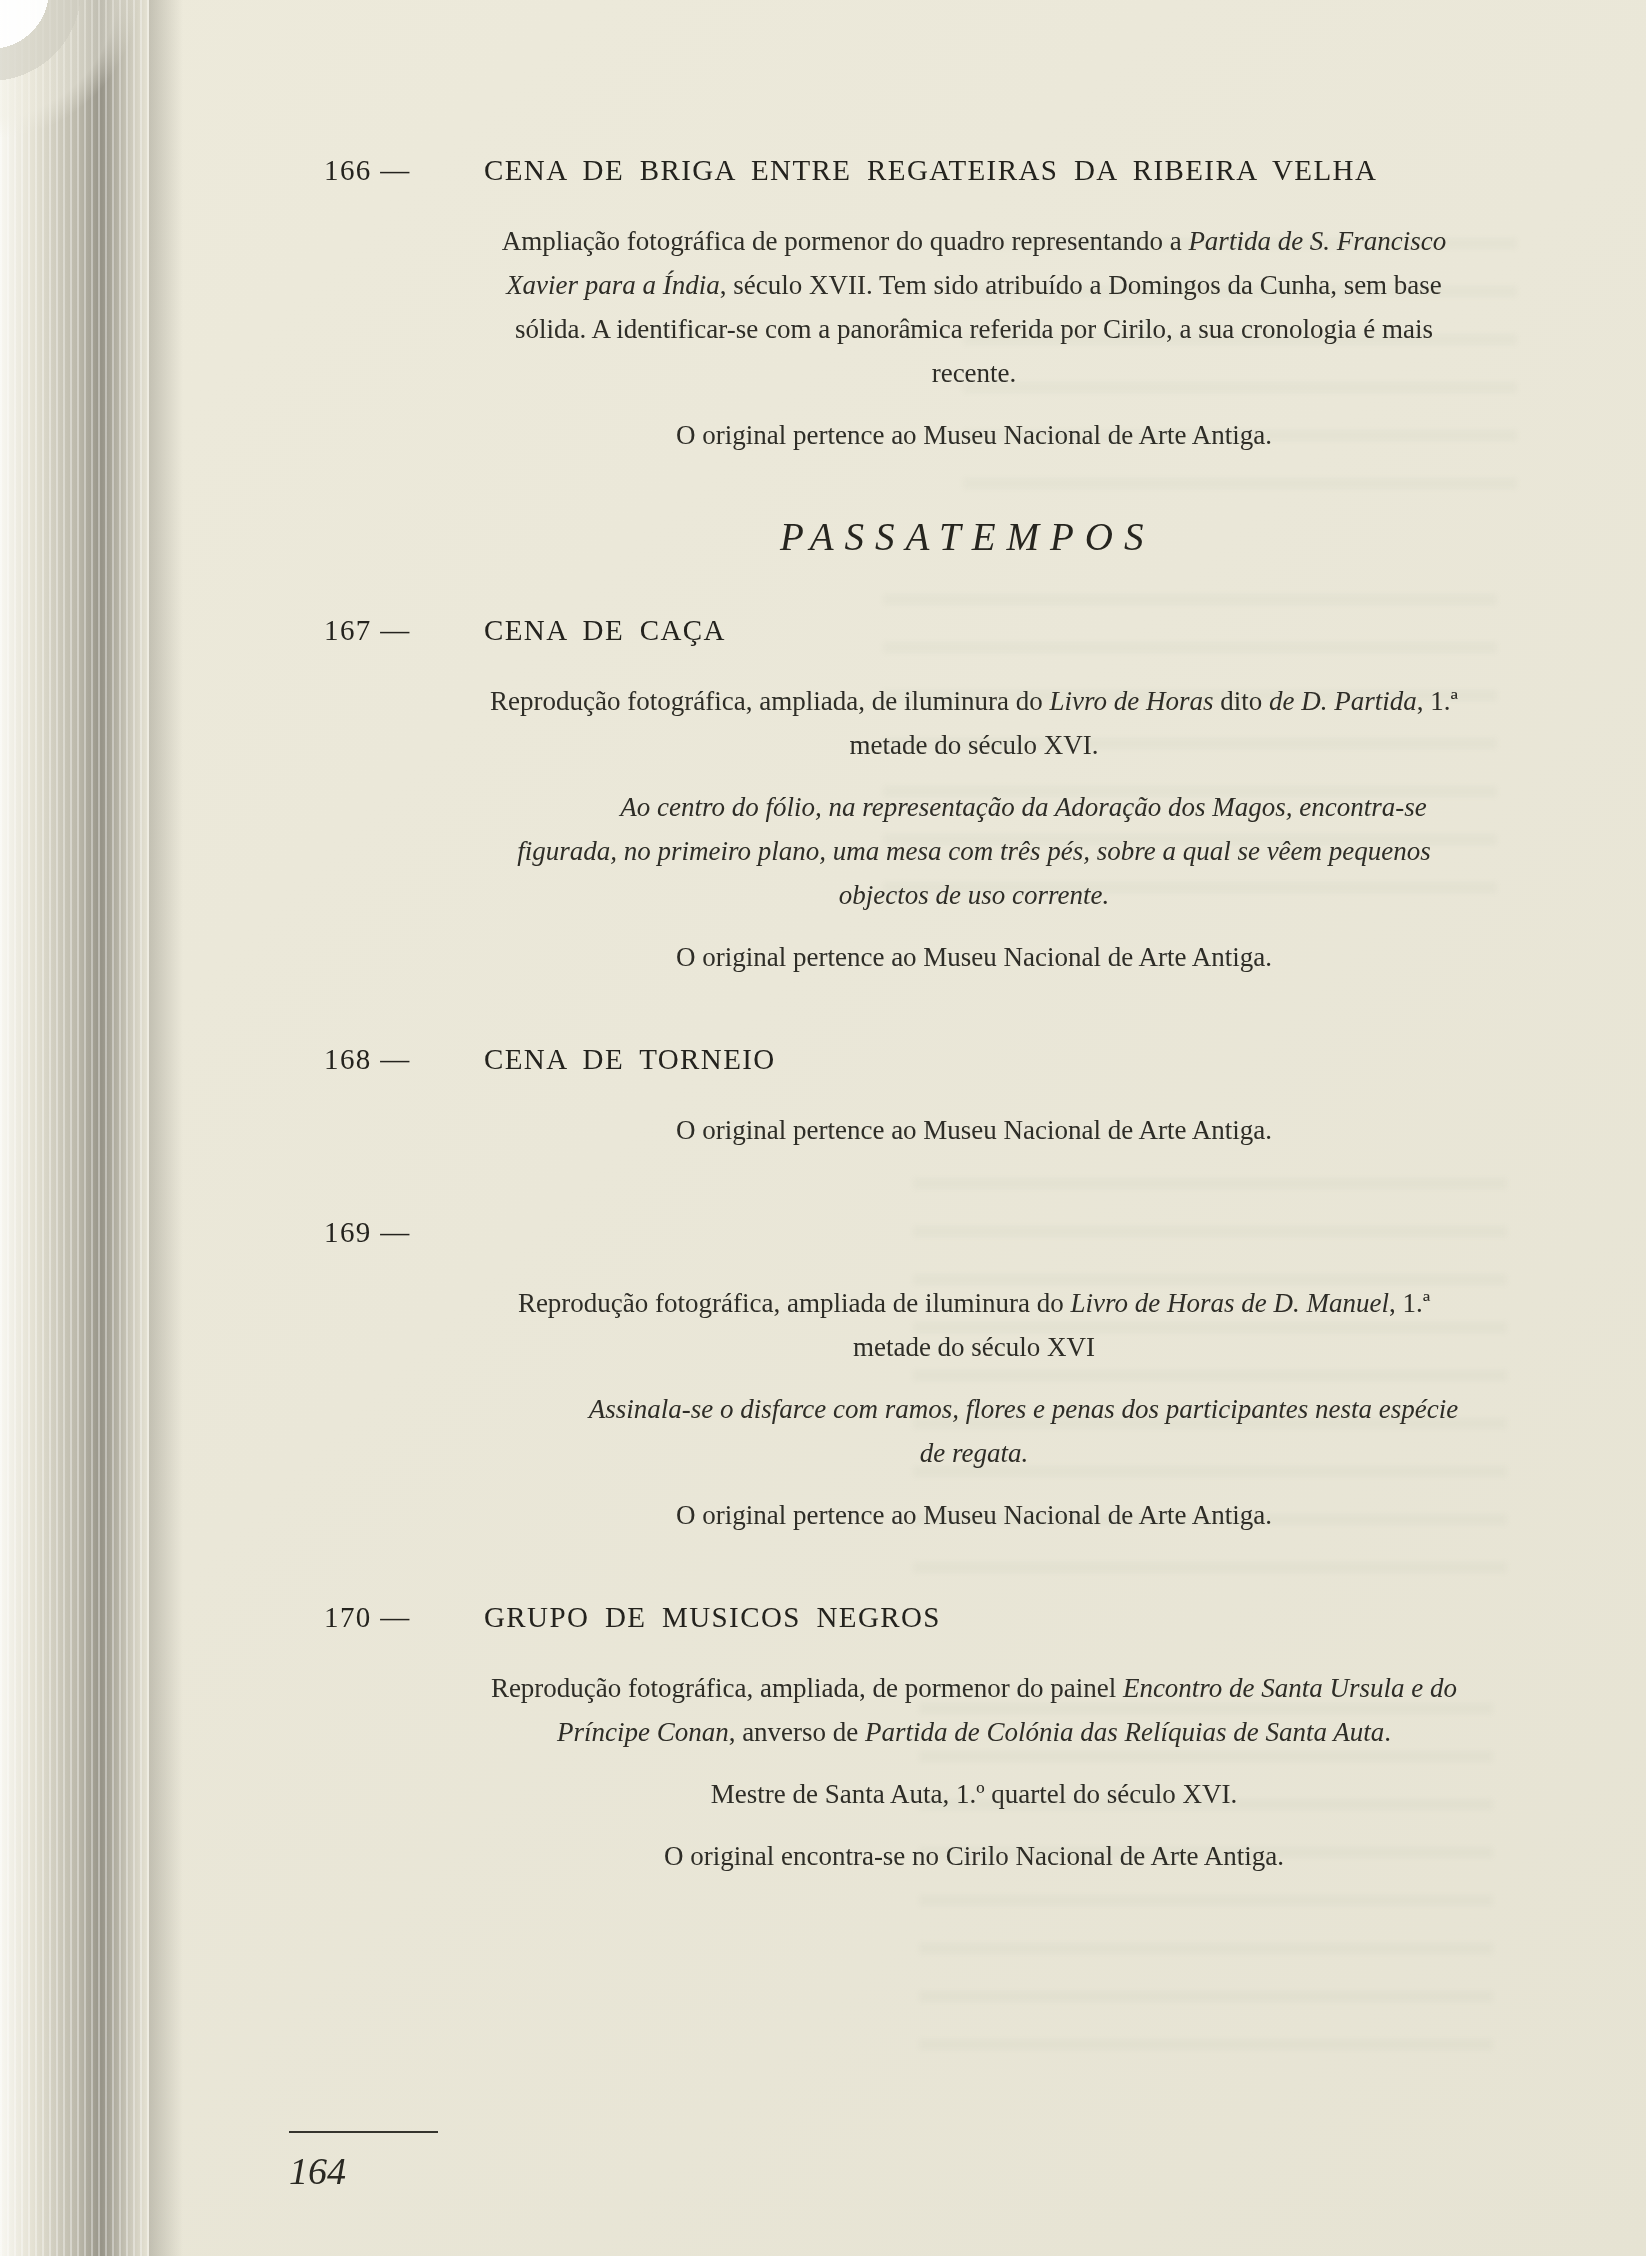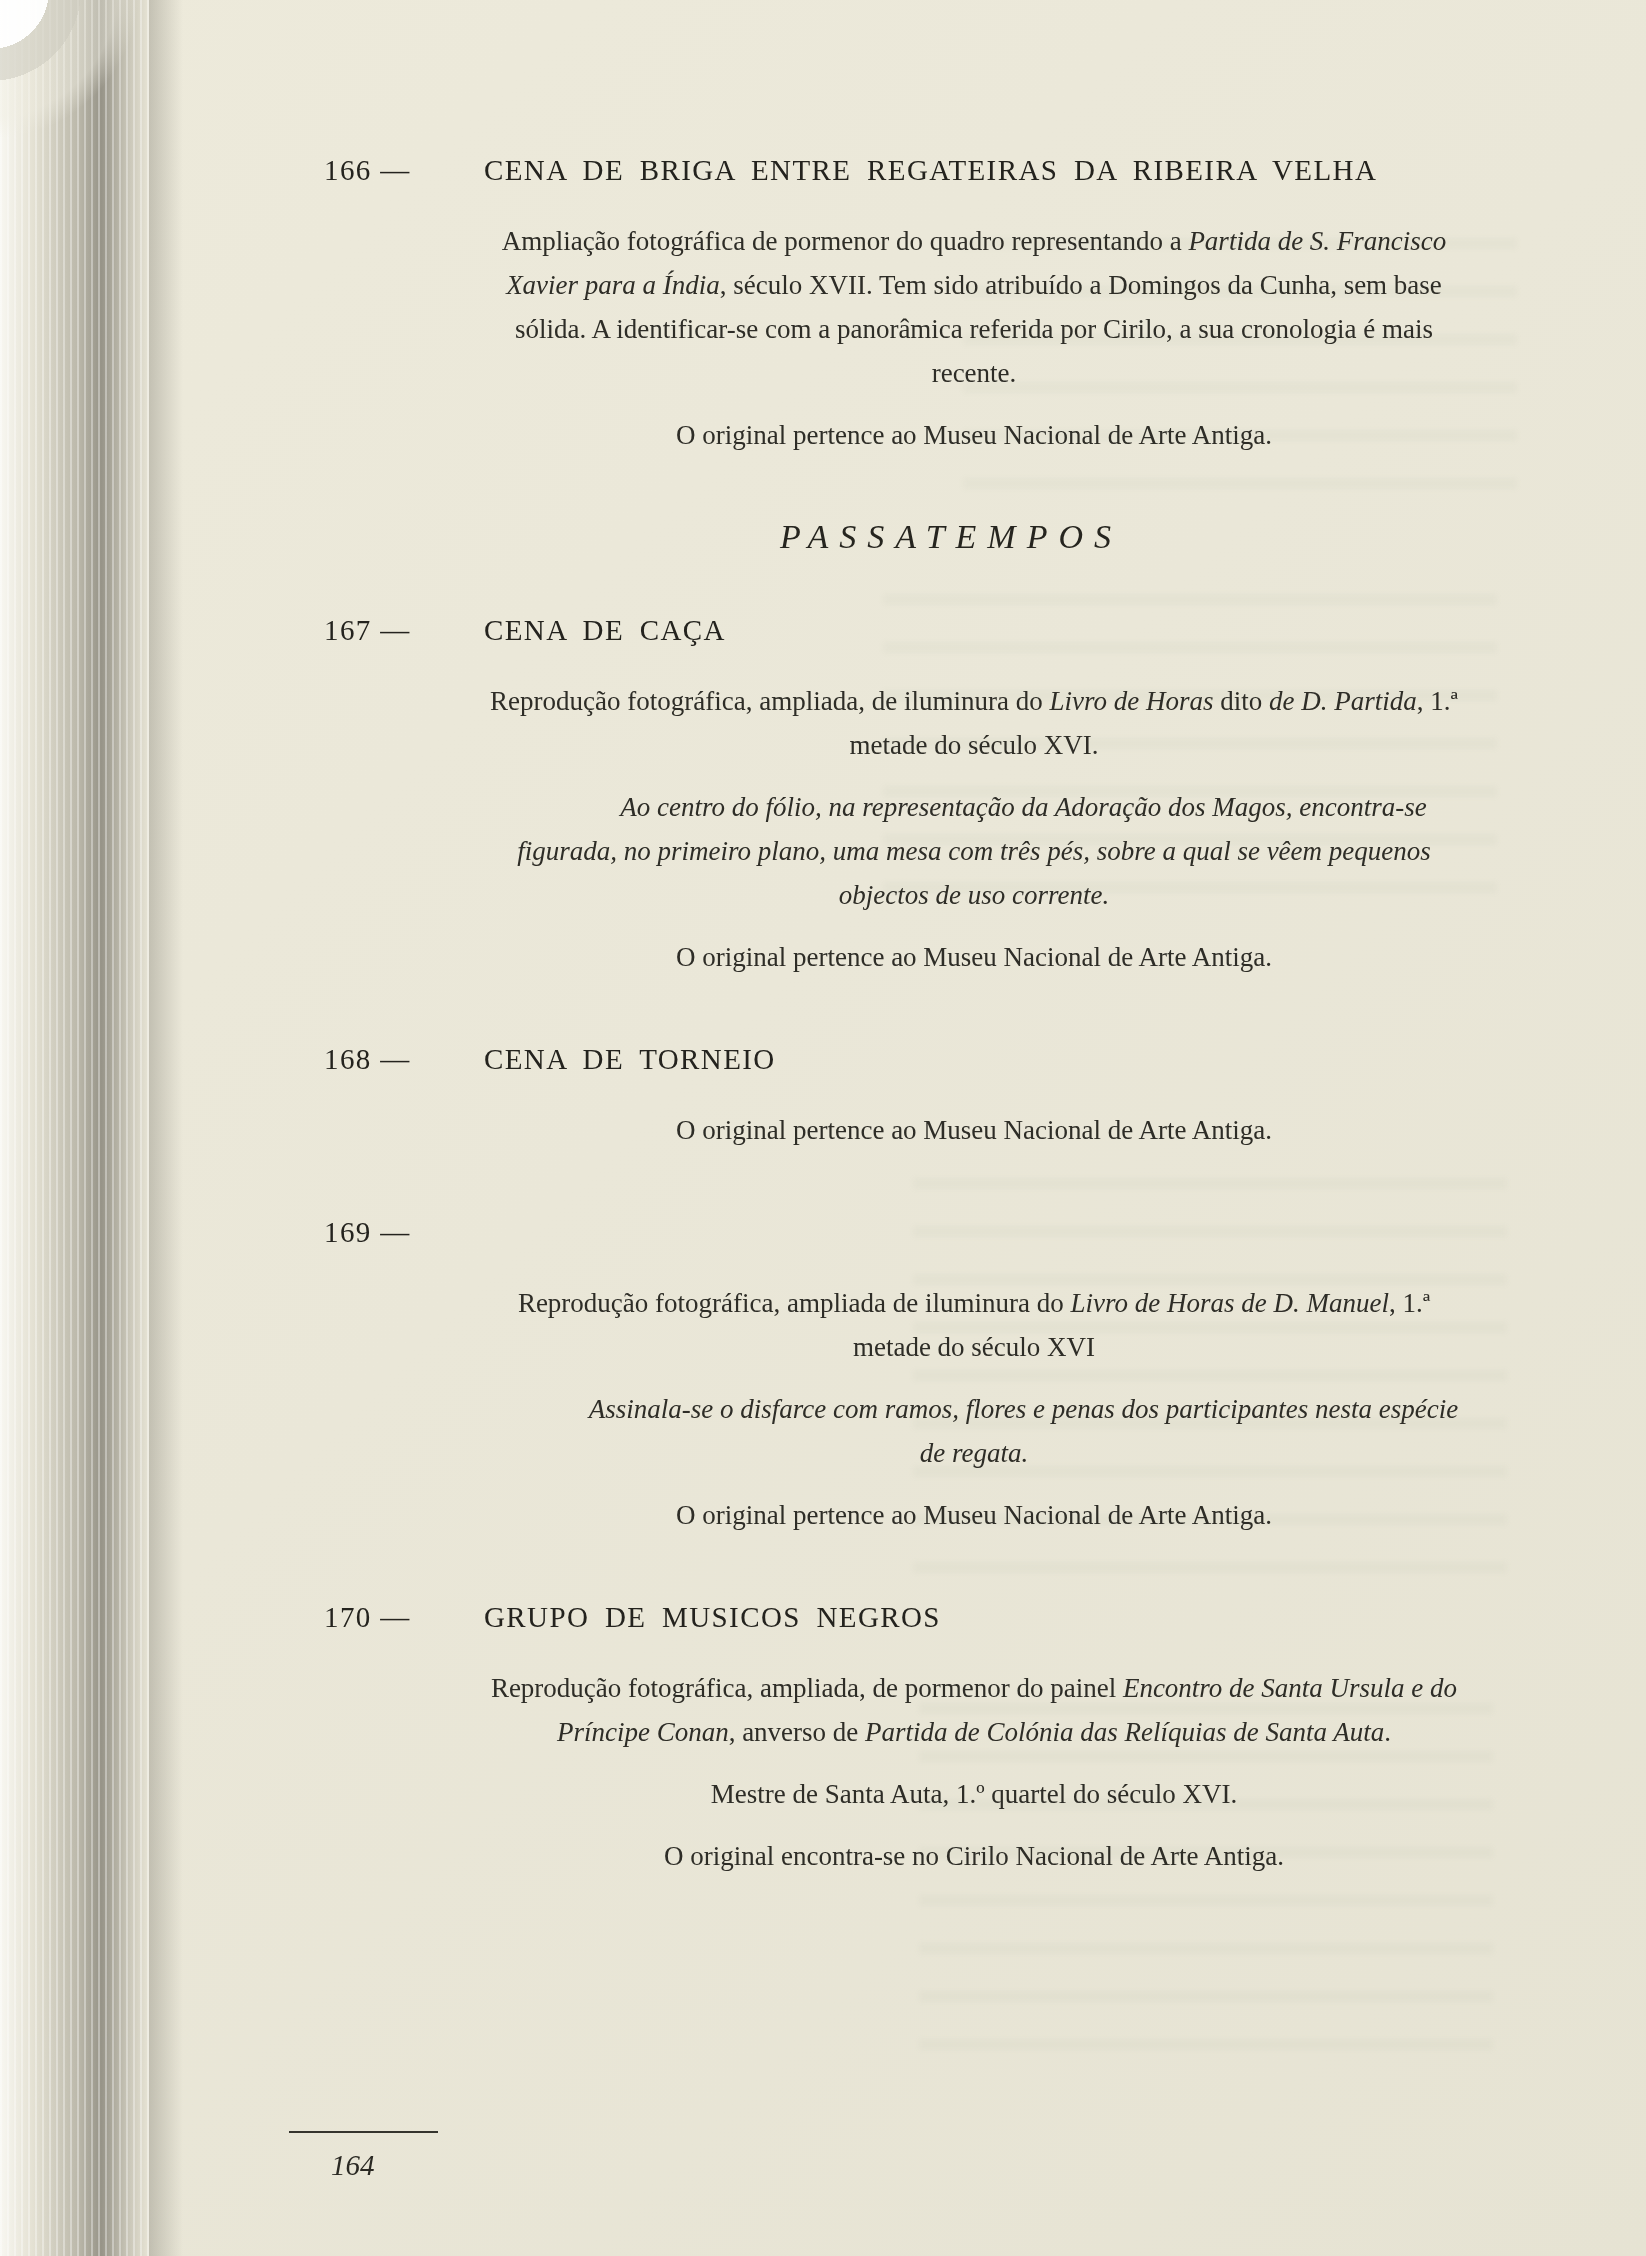--- a/index.html
+++ b/index.html
@@ -87,42 +87,41 @@
     text-align: center;
   }
   .italic-para {
     font-style: italic;
     text-indent: 99px;
   }
   .para .it { font-style: italic; }
 
   .section-heading {
     font-style: italic;
-    font-size: 34px;
+    font-size: 39px;
     line-height: 42px;
     letter-spacing: 11px;
     margin: 0 0 51px 465px;
     color: #26251f;
   }
 
   .footer {
     position: absolute;
     left: 289px;
     top: 2131px;
   }
   .footer-rule {
     width: 149px;
     border-top: 2px solid #35342d;
     margin-bottom: 16px;
   }
   .page-number {
     font-style: italic;
-    font-size: 29px;
+    font-size: 38px;
     color: #2a2923;
-    margin-left: 42px;
   }
 </style>
 </head>
 <body>
 
 <div class="page">
   <div class="binding"></div>
   <div class="corner-arcs"></div>
 
   <div class="ghost ghost1"></div>

